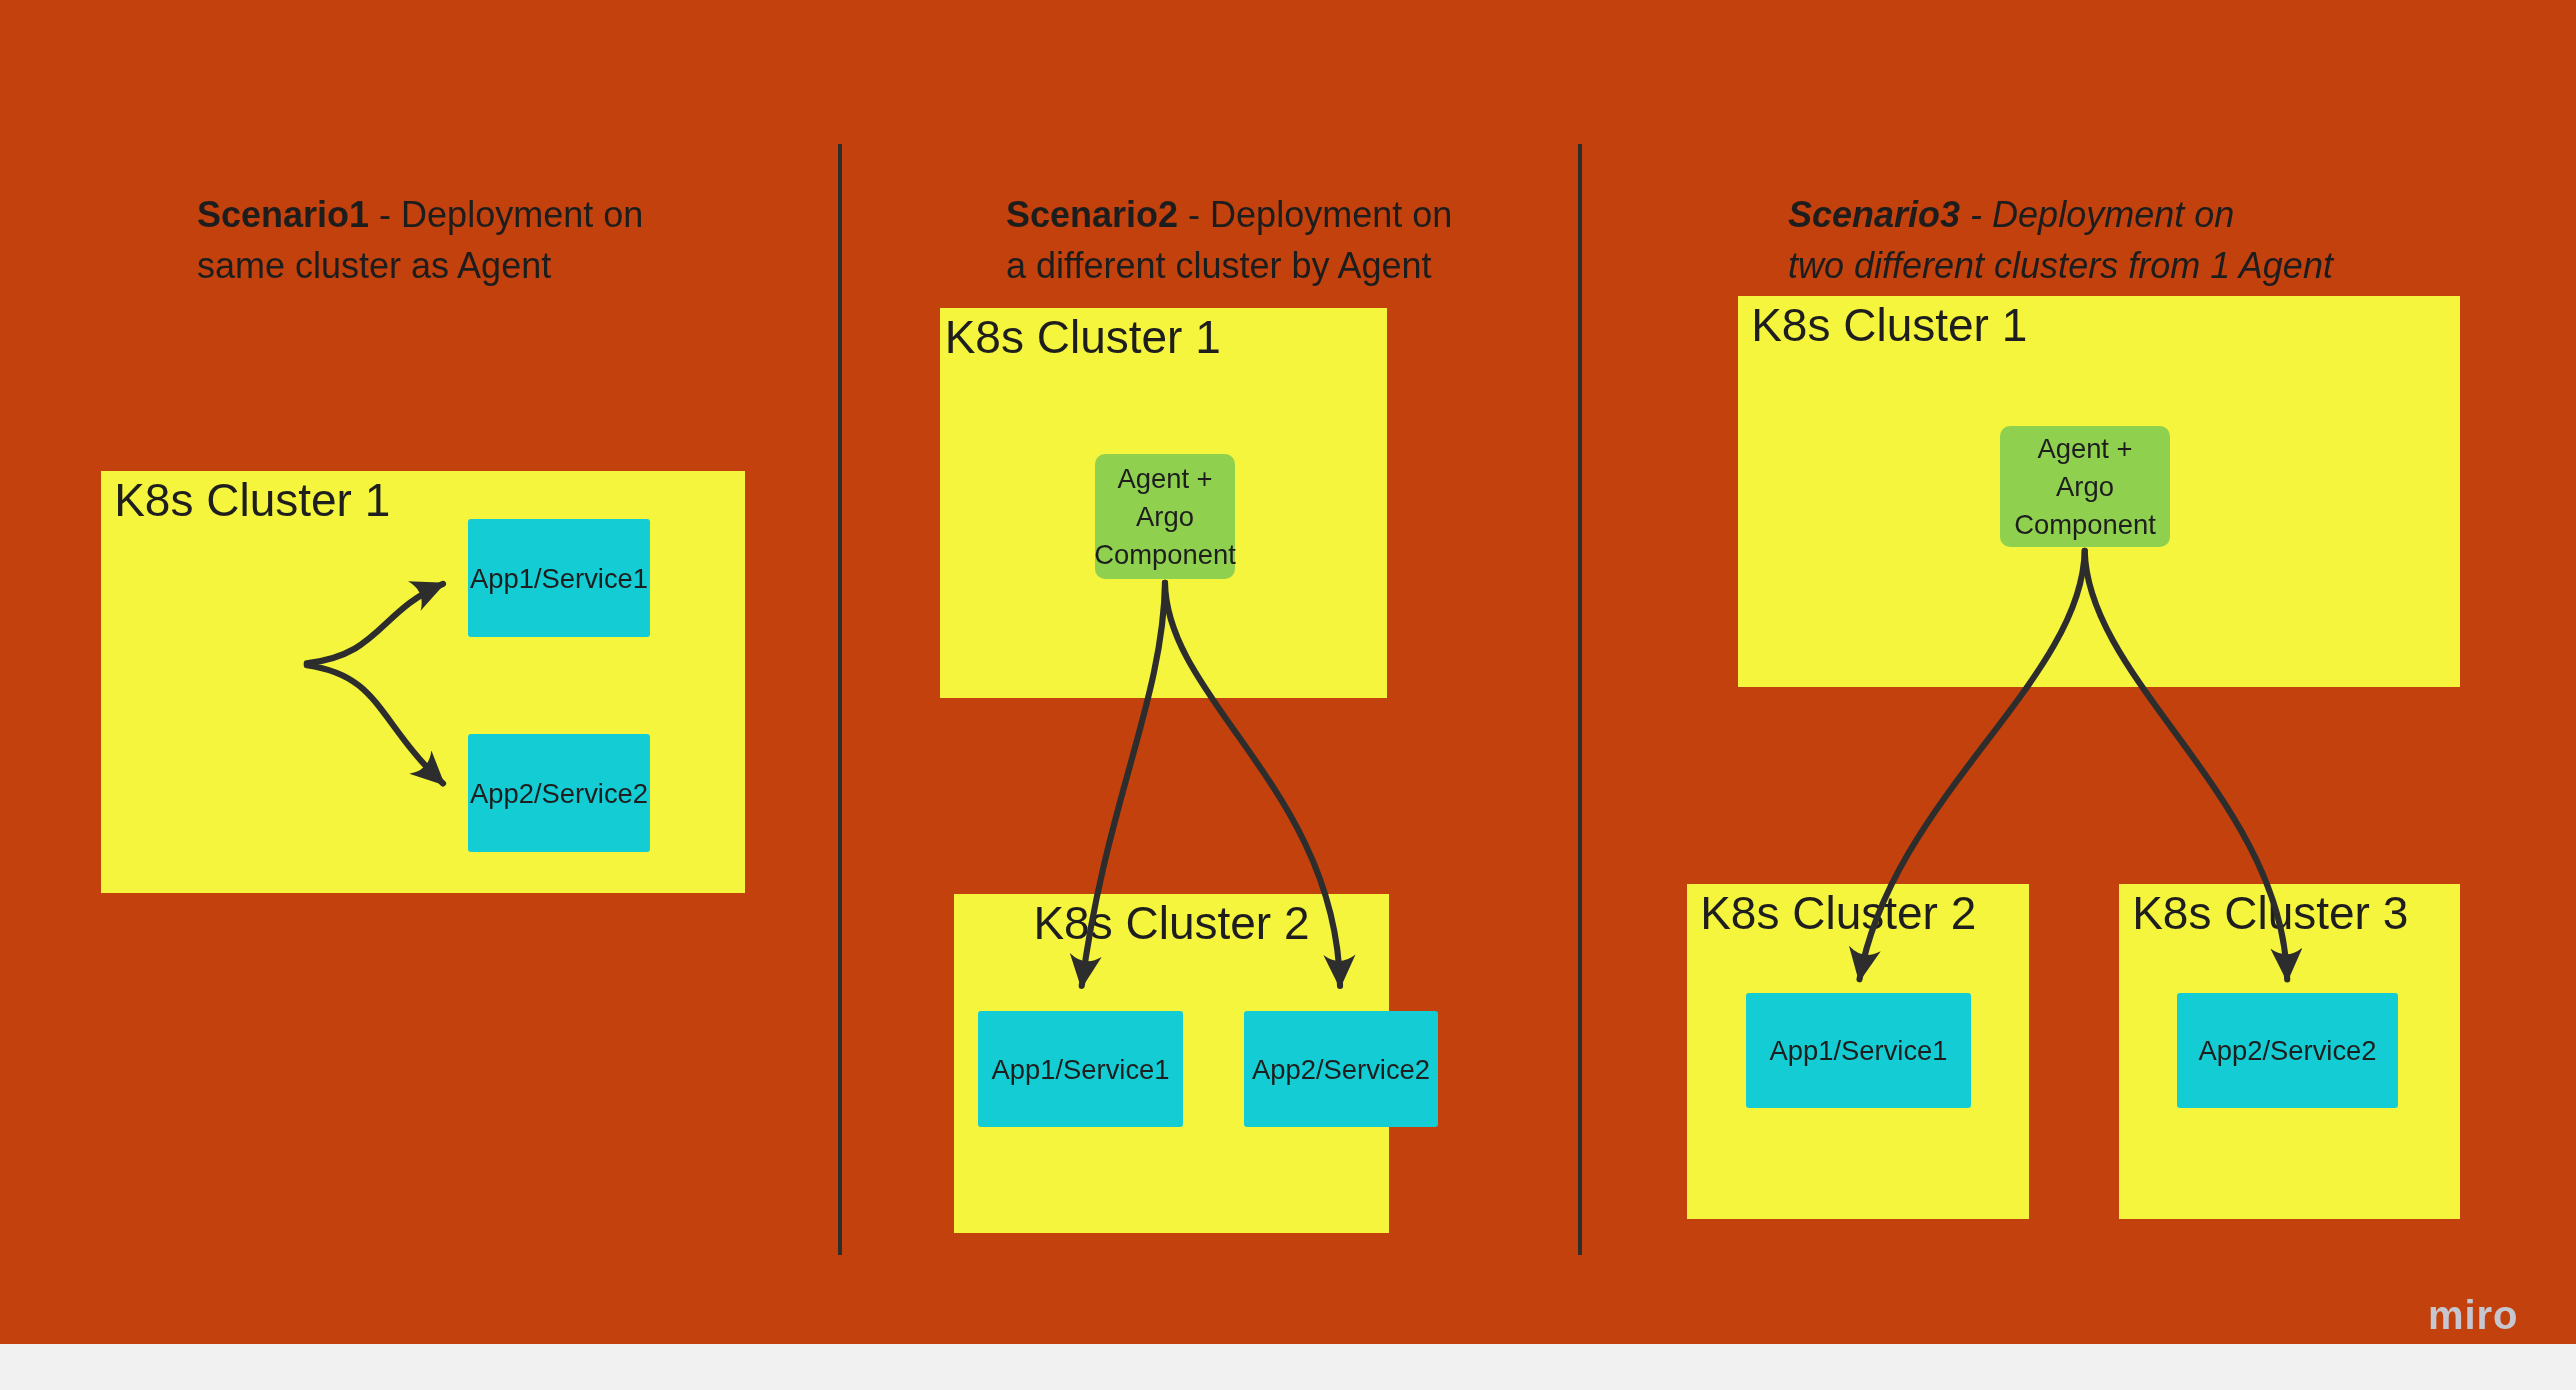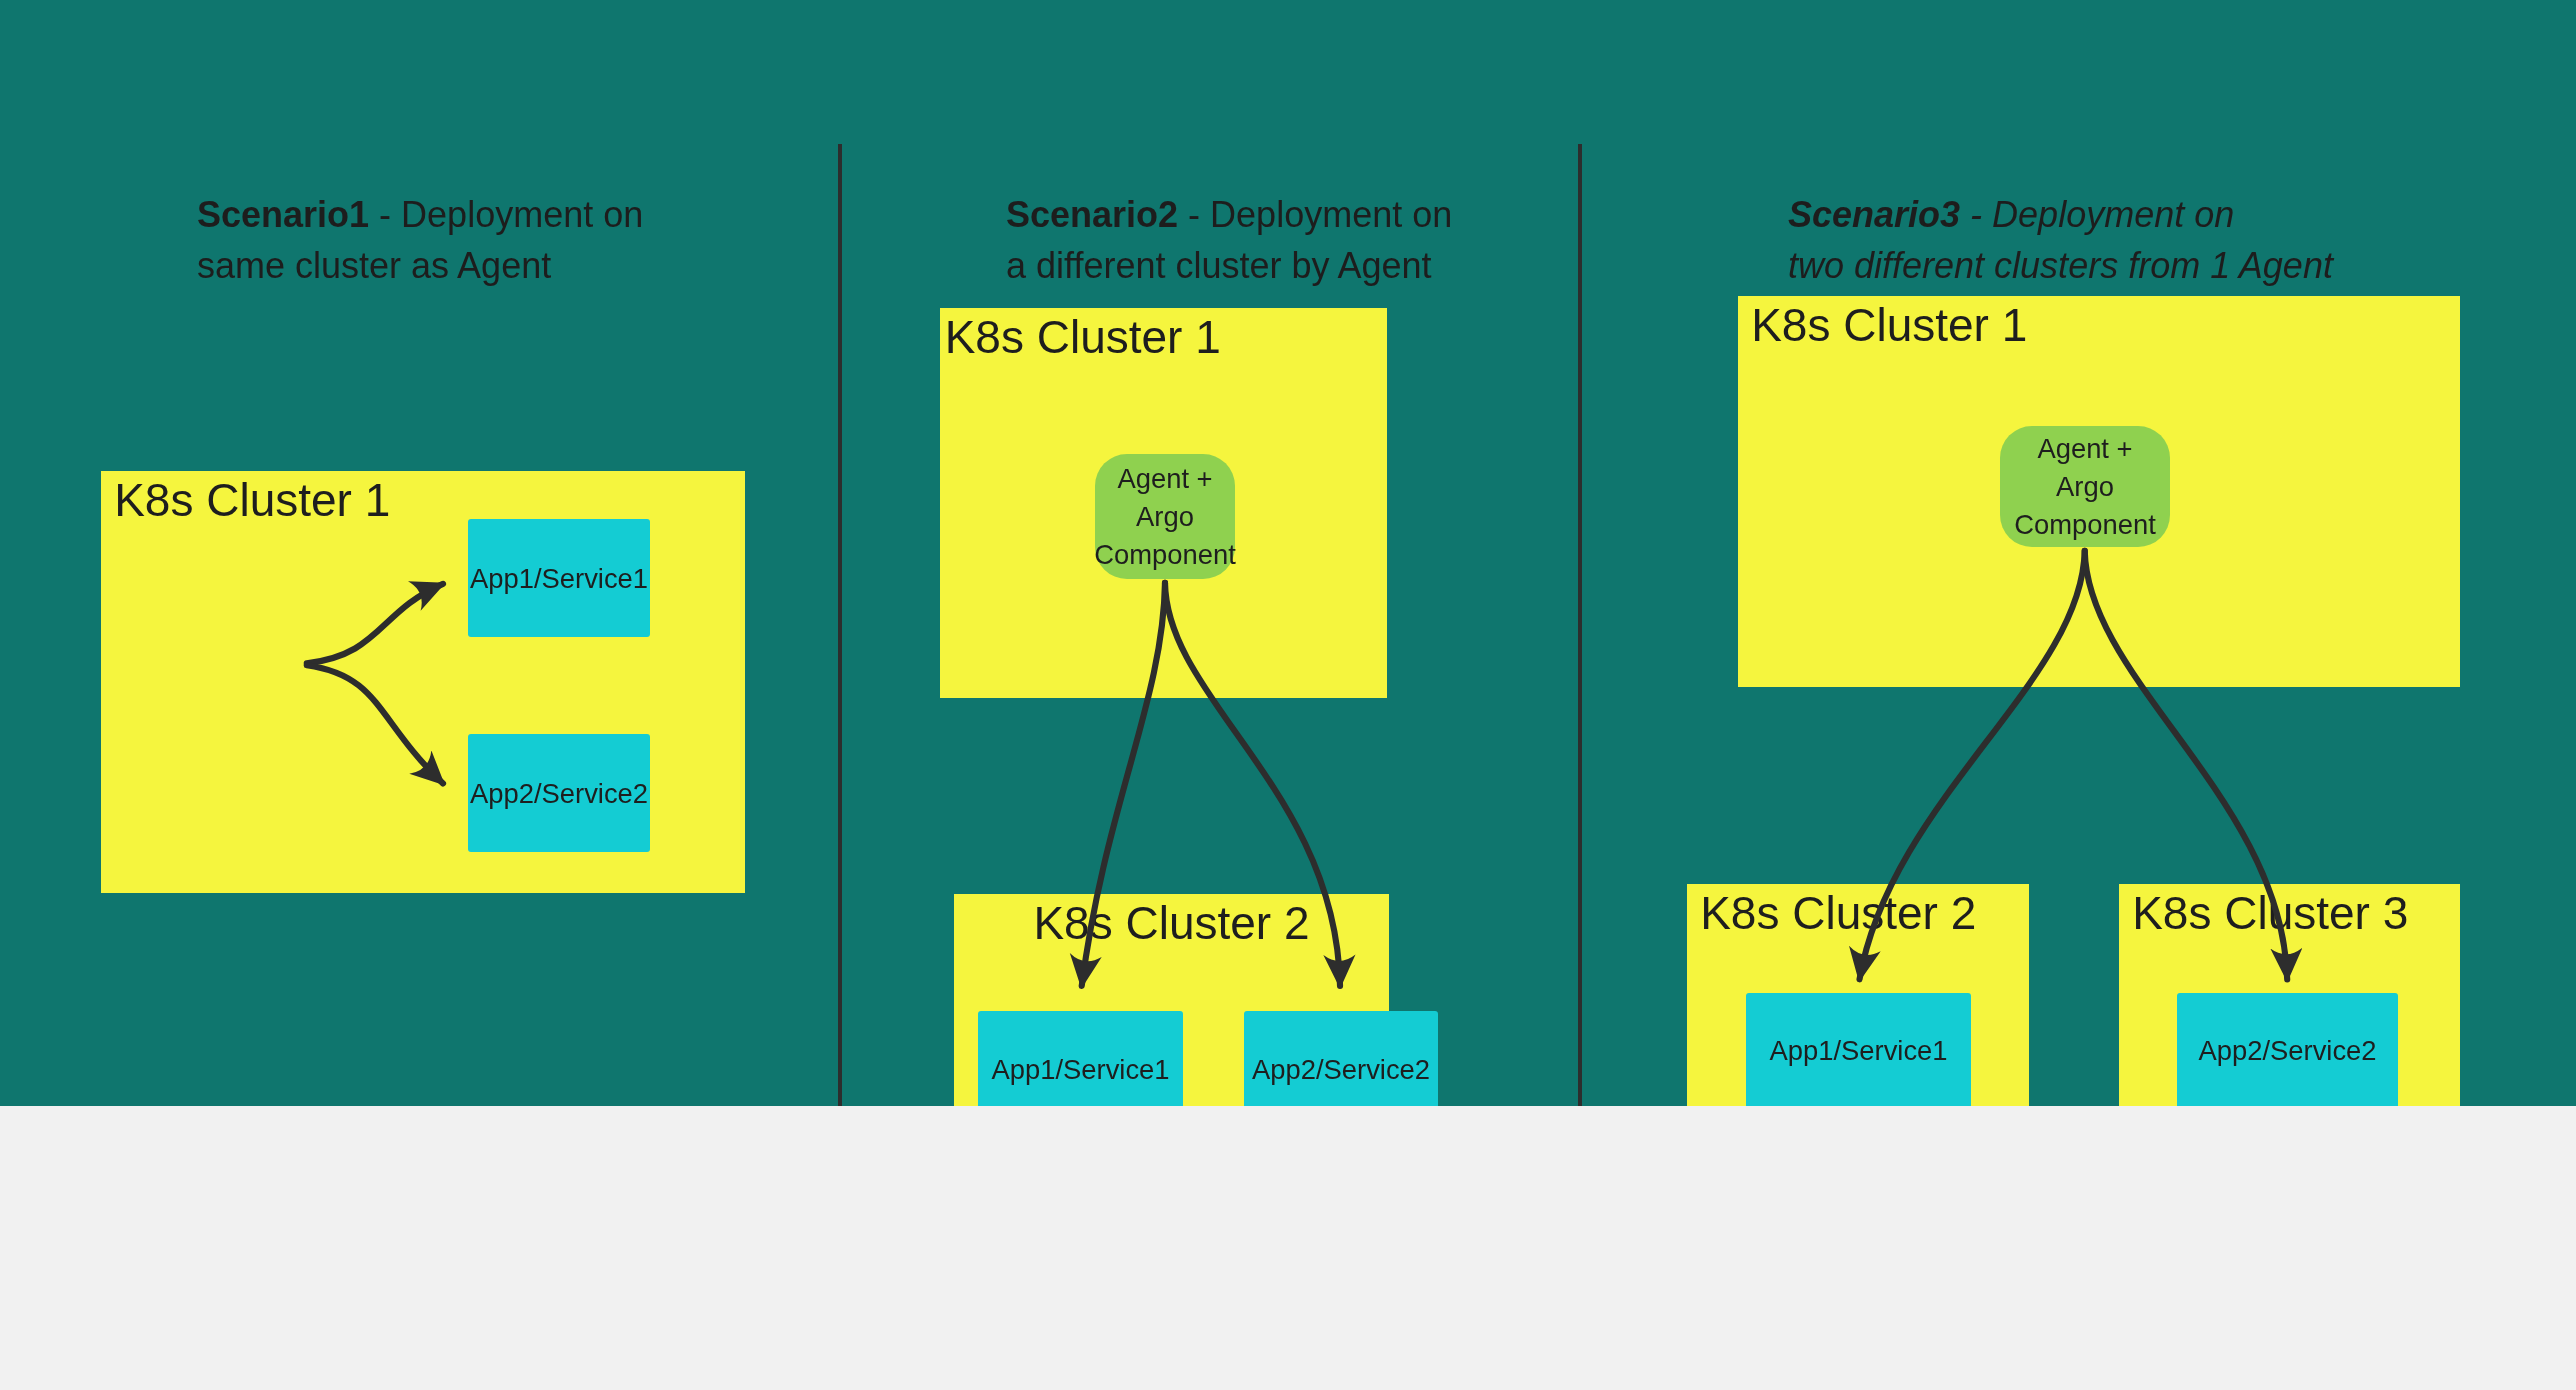--- a/index.html
+++ b/index.html
@@ -1,18 +1,18 @@
 <!DOCTYPE html>
 <html style="font-size:15px"><head>
 <meta charset="utf-8">
 <style>
   html,body{margin:0;padding:0;background:#f1f1f1;}
   #canvas{
-    position:relative;width:2576px;height:1106px;overflow:hidden;
-    background:#0f766e;
+    position:relative;width:2576px;height:1344px;overflow:hidden;
+    background:#c2410c;
     font-family:"Liberation Sans", sans-serif;
     color:#1e1e1e;
   }
   .abs{position:absolute;}
   .title{
     font-size:36px;line-height:51px;color:#1d1d1d;
     white-space:pre-line;z-index:2;
   }
   .title b{font-weight:700;}
   .divider{width:3.8px;background:#2d2d2d;z-index:1;}
@@ -23,21 +23,21 @@
     position:absolute;top:7.6px;left:13.2px;
     font-size:46px;line-height:42px;color:#1e1e1e;
   }
   .cluster-label.center{left:0;right:0;text-align:center;}
   .cluster-label.tight{left:4.7px;}
   .node{
     position:absolute;display:flex;align-items:center;justify-content:center;
     text-align:center;font-size:27.4px;line-height:39px;color:#1e1e1e;
     white-space:pre-line;z-index:1;
   }
-  .agent{background:#8fd14f;border-radius:32px;}
+  .agent{background:#8fd14f;border-radius:10px;}
   .app{background:#14ccd3;border-radius:3px;}
   #connectors{position:absolute;left:0;top:0;z-index:5;pointer-events:none;}
   #connectors path.link{fill:none;stroke:#2d2d2d;stroke-width:6.5;stroke-linecap:round;}
   .watermark{
     font-size:40px;font-weight:700;letter-spacing:0.9px;color:#c6c6d0;z-index:2;
   }
 </style>
 </head>
 <body>
 

